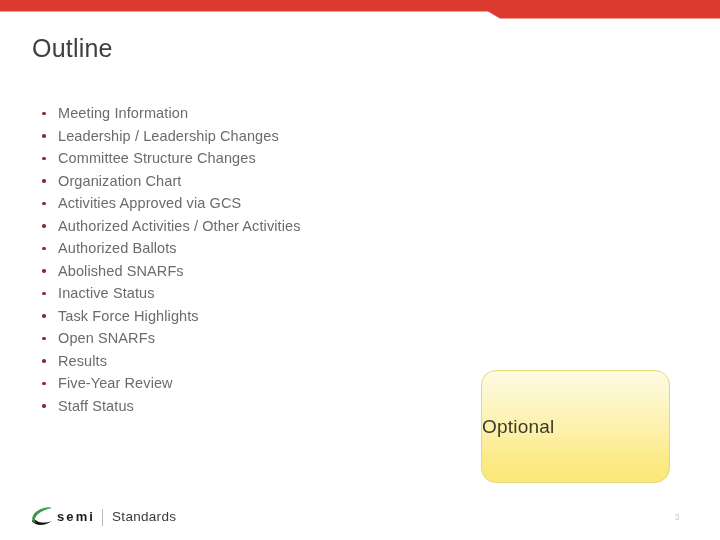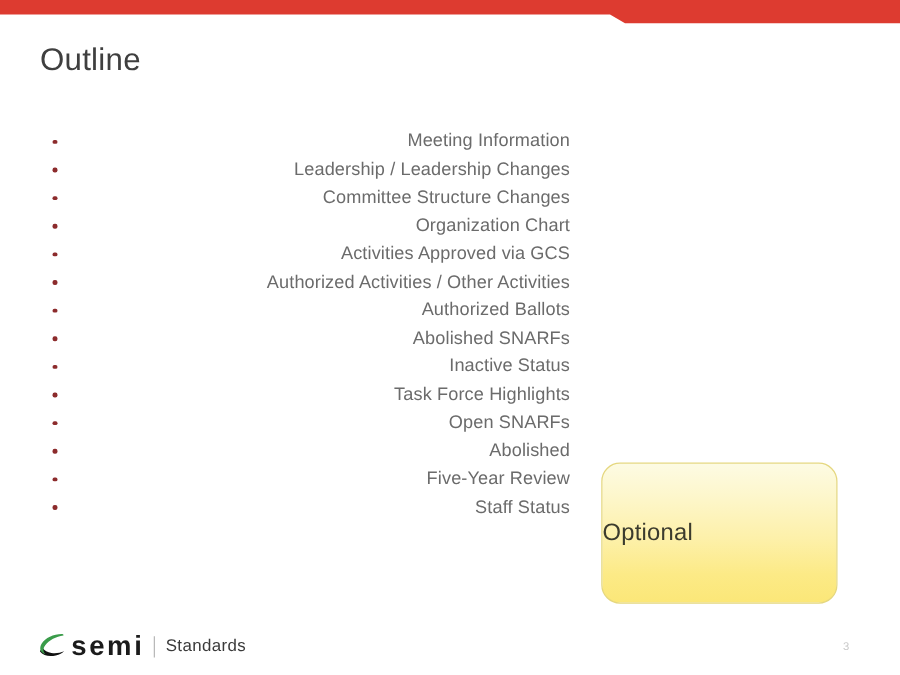--- a/index.html
+++ b/index.html
@@ -50,21 +50,20 @@
     margin: 0;
     padding: 0;
     list-style: none;
   }
   .bullet-row {
     position: relative;
     height: 22.5px;
     line-height: 22.5px;
     padding-left: 22px;
     white-space: nowrap;
-    text-align: right;
   }
   .bullet-dot {
     position: absolute;
     left: 6px;
     top: 9.5px;
     width: 3.5px;
     height: 3.5px;
     border-radius: 50%;
     background: #8c2b2c;
   }
@@ -110,21 +109,21 @@
     align-items: center;
   }
   #logo-mark {
     width: 27px;
     height: 24px;
     flex: 0 0 auto;
     margin-right: 2px;
   }
   #logo-mark svg { display: block; }
   #logo-wordmark {
-    font-size: 22px;
+    font-size: 13px;
     font-weight: bold;
     color: #1b1b1b;
     letter-spacing: 2.1px;
     line-height: 20px;
   }
   #logo-divider {
     width: 1px;
     height: 17px;
     background: #b9b9b9;
     margin: 0 9px 0 7px;
@@ -201,21 +200,21 @@
     <li class="bullet-row">
       <span class="bullet-dot"></span>
       <span class="bullet-text">Task Force Highlights</span>
     </li>
     <li class="bullet-row">
       <span class="bullet-dot"></span>
       <span class="bullet-text">Open SNARFs</span>
     </li>
     <li class="bullet-row">
       <span class="bullet-dot"></span>
-      <span class="bullet-text">Abolished</span>
+      <span class="bullet-text">Results</span>
     </li>
     <li class="bullet-row">
       <span class="bullet-dot"></span>
       <span class="bullet-text">Five-Year Review</span>
     </li>
     <li class="bullet-row">
       <span class="bullet-dot"></span>
       <span class="bullet-text">Staff Status</span>
     </li>
   </ul>

